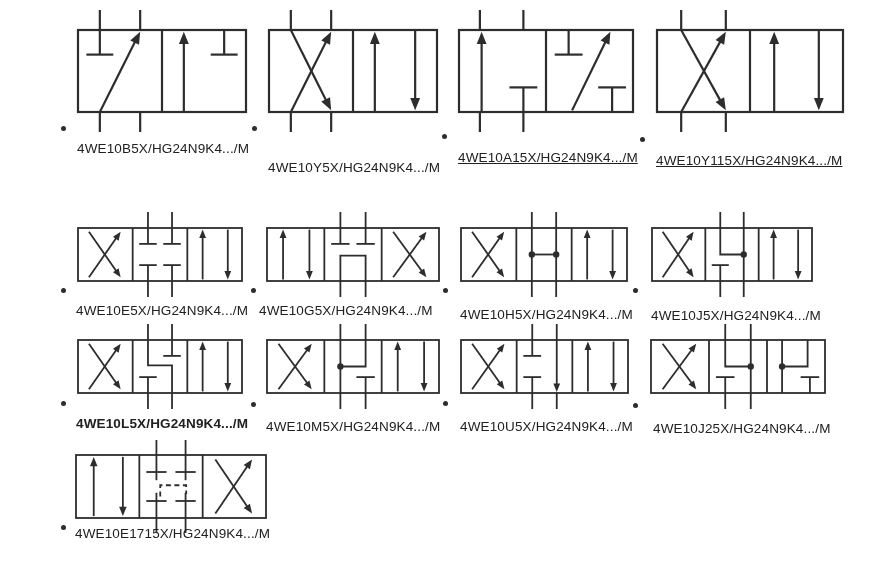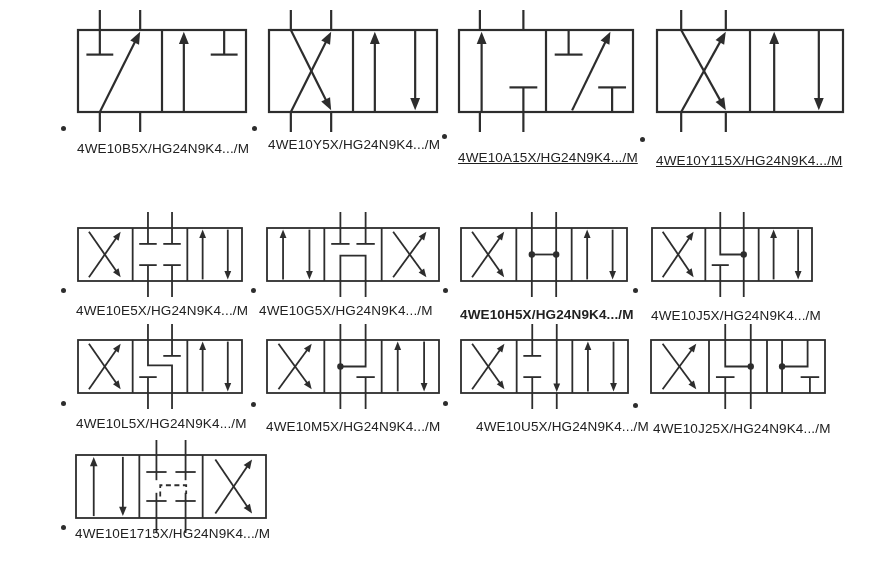--- a/index.html
+++ b/index.html
@@ -69,21 +69,21 @@
           <line x1="62.16" y1="0" x2="62.16" y2="70.06" stroke-width="2.2" stroke="#2d2d2d"></line>
           <polygon points="62.16,80.36 57.239999999999995,68.06 67.08,68.06" fill="#2d2d2d" stroke="none"></polygon>
         </g>
         <g>
           <line x1="21.84" y1="-20" x2="21.84" y2="0.5" stroke-width="2.2" stroke="#2d2d2d"></line>
           <line x1="62.16" y1="-20" x2="62.16" y2="0.5" stroke-width="2.2" stroke="#2d2d2d"></line>
           <line x1="21.84" y1="81.5" x2="21.84" y2="102" stroke-width="2.2" stroke="#2d2d2d"></line>
           <line x1="62.16" y1="81.5" x2="62.16" y2="102" stroke-width="2.2" stroke="#2d2d2d"></line>
         </g>
       </svg>
-    <div class="label" style="left: 232px; top: 137px;">4WE10Y5X/HG24N9K4.../M</div>
+    <div class="label" style="left: 232px; top: 160px;">4WE10Y5X/HG24N9K4.../M</div>
   </div>
 
   <div class="valve">
     <span class="bullet" style="left: 406px; top: 134px;"></span>
     <svg class="symbol" xmlns="http://www.w3.org/2000/svg" width="182" height="130" viewBox="-4 -24 182 130" style="left: 419px; top: 6px;">
         <rect x="0" y="0" width="174" height="82" fill="none" stroke="#2d2d2d" stroke-width="2.2"></rect>
         <line x1="87" y1="0" x2="87" y2="82" stroke-width="2.2" stroke="#2d2d2d"></line>
         <g transform="translate(0,0)">
           <line x1="22.62" y1="82" x2="22.62" y2="11.94" stroke-width="2.2" stroke="#2d2d2d"></line>
           <polygon points="22.62,1.6400000000000001 27.54,13.94 17.700000000000003,13.94" fill="#2d2d2d" stroke="none"></polygon>
@@ -233,21 +233,21 @@
           <line x1="40.946666666666665" y1="1.5899999999999999" x2="40.946666666666665" y2="44.91" stroke-width="1.8" stroke="#2d2d2d"></line>
           <polygon points="40.946666666666665,51.41 37.54666666666667,42.91 44.346666666666664,42.91" fill="#2d2d2d" stroke="none"></polygon>
         </g>
         <g>
           <line x1="70.82666666666667" y1="-16" x2="70.82666666666667" y2="0.5" stroke-width="1.8" stroke="#2d2d2d"></line>
           <line x1="95.17333333333335" y1="-16" x2="95.17333333333335" y2="0.5" stroke-width="1.8" stroke="#2d2d2d"></line>
           <line x1="70.82666666666667" y1="52.5" x2="70.82666666666667" y2="69" stroke-width="1.8" stroke="#2d2d2d"></line>
           <line x1="95.17333333333335" y1="52.5" x2="95.17333333333335" y2="69" stroke-width="1.8" stroke="#2d2d2d"></line>
         </g>
       </svg>
-    <div class="label" style="left: 424px; top: 307px; font-weight: bold;">4WE10H5X/HG24N9K4.../M</div>
+    <div class="label" style="left: 424px; top: 307px;">4WE10H5X/HG24N9K4.../M</div>
   </div>
 
   <div class="valve">
     <span class="bullet" style="left: 597px; top: 288px;"></span>
     <svg class="symbol" xmlns="http://www.w3.org/2000/svg" width="168" height="93" viewBox="-4 -20 168 93" style="left: 612px; top: 208px;">
         <rect x="0" y="0" width="160" height="53" fill="none" stroke="#2d2d2d" stroke-width="1.8"></rect>
         <line x1="53.333333333333336" y1="0" x2="53.333333333333336" y2="53" stroke-width="1.8" stroke="#2d2d2d"></line>
         <line x1="106.66666666666667" y1="0" x2="106.66666666666667" y2="53" stroke-width="1.8" stroke="#2d2d2d"></line>
         <g transform="translate(0,0)">
           <line x1="10.666666666666668" y1="49.29" x2="37.94991375829443" y2="9.088370610892456" stroke-width="1.8" stroke="#2d2d2d"></line>
@@ -303,21 +303,21 @@
           <line x1="40.45333333333333" y1="1.5899999999999999" x2="40.45333333333333" y2="44.91" stroke-width="1.8" stroke="#2d2d2d"></line>
           <polygon points="40.45333333333333,51.41 37.053333333333335,42.91 43.85333333333333,42.91" fill="#2d2d2d" stroke="none"></polygon>
         </g>
         <g>
           <line x1="69.97333333333333" y1="-16" x2="69.97333333333333" y2="0.5" stroke-width="1.8" stroke="#2d2d2d"></line>
           <line x1="94.02666666666667" y1="-16" x2="94.02666666666667" y2="0.5" stroke-width="1.8" stroke="#2d2d2d"></line>
           <line x1="69.97333333333333" y1="52.5" x2="69.97333333333333" y2="69" stroke-width="1.8" stroke="#2d2d2d"></line>
           <line x1="94.02666666666667" y1="52.5" x2="94.02666666666667" y2="69" stroke-width="1.8" stroke="#2d2d2d"></line>
         </g>
       </svg>
-    <div class="label" style="left: 40px; top: 416px;">4WE10L5X/HG24N9K4.../M</div>
+    <div class="label" style="left: 40px; top: 416px; font-weight: bold;">4WE10L5X/HG24N9K4.../M</div>
   </div>
 
   <div class="valve">
     <span class="bullet" style="left: 215px; top: 402px;"></span>
     <svg class="symbol" xmlns="http://www.w3.org/2000/svg" width="180" height="93" viewBox="-4 -20 180 93" style="left: 227px; top: 320px;">
         <rect x="0" y="0" width="172" height="53" fill="none" stroke="#2d2d2d" stroke-width="1.8"></rect>
         <line x1="57.333333333333336" y1="0" x2="57.333333333333336" y2="53" stroke-width="1.8" stroke="#2d2d2d"></line>
         <line x1="114.66666666666667" y1="0" x2="114.66666666666667" y2="53" stroke-width="1.8" stroke="#2d2d2d"></line>
         <g transform="translate(0,0)">
           <line x1="11.466666666666669" y1="49.29" x2="40.88903350203344" y2="8.961066148074863" stroke-width="1.8" stroke="#2d2d2d"></line>
@@ -374,21 +374,21 @@
           <line x1="41.19333333333333" y1="1.5899999999999999" x2="41.19333333333333" y2="44.91" stroke-width="1.8" stroke="#2d2d2d"></line>
           <polygon points="41.19333333333333,51.41 37.79333333333333,42.91 44.59333333333333,42.91" fill="#2d2d2d" stroke="none"></polygon>
         </g>
         <g>
           <line x1="71.25333333333333" y1="-16" x2="71.25333333333333" y2="0.5" stroke-width="1.8" stroke="#2d2d2d"></line>
           <line x1="95.74666666666667" y1="-16" x2="95.74666666666667" y2="0.5" stroke-width="1.8" stroke="#2d2d2d"></line>
           <line x1="71.25333333333333" y1="52.5" x2="71.25333333333333" y2="69" stroke-width="1.8" stroke="#2d2d2d"></line>
           <line x1="95.74666666666667" y1="52.5" x2="95.74666666666667" y2="69" stroke-width="1.8" stroke="#2d2d2d"></line>
         </g>
       </svg>
-    <div class="label" style="left: 440px; top: 419px;">4WE10U5X/HG24N9K4.../M</div>
+    <div class="label" style="left: 424px; top: 419px;">4WE10U5X/HG24N9K4.../M</div>
   </div>
 
   <div class="valve">
     <span class="bullet" style="left: 597px; top: 403px;"></span>
     <svg class="symbol" xmlns="http://www.w3.org/2000/svg" width="182" height="93" viewBox="-4 -20 182 93" style="left: 611px; top: 320px;">
         <rect x="0" y="0" width="174" height="53" fill="none" stroke="#2d2d2d" stroke-width="1.8"></rect>
         <line x1="58" y1="0" x2="58" y2="53" stroke-width="1.8" stroke="#2d2d2d"></line>
         <line x1="116" y1="0" x2="116" y2="53" stroke-width="1.8" stroke="#2d2d2d"></line>
         <g transform="translate(0,0)">
           <line x1="11.600000000000001" y1="49.29" x2="41.38013692017257" y2="8.93986204454621" stroke-width="1.8" stroke="#2d2d2d"></line>

